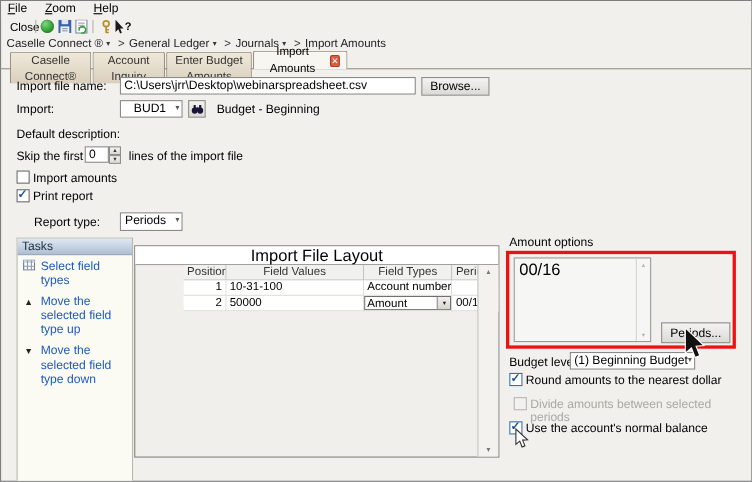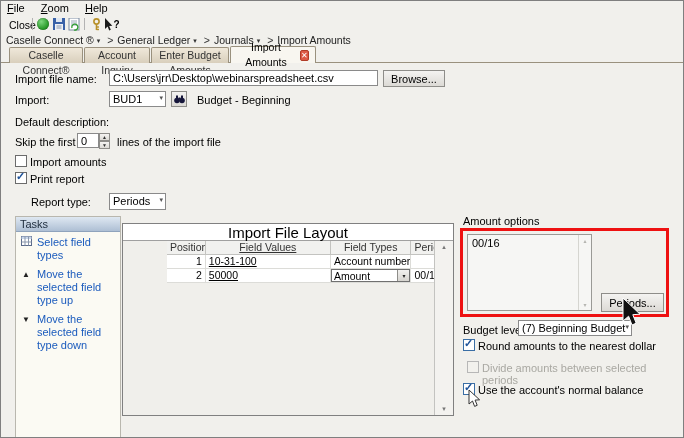--- a/index.html
+++ b/index.html
@@ -19,61 +19,61 @@
   .tb-sep { top:2px; width:1px; height:12px; background:#b3b3b3; }
   .tb-icon { top:1px; width:14px; height:14px; display:flex; align-items:center; justify-content:center; }
   .green-ball { width:12px; height:12px; border-radius:50%; background:radial-gradient(circle at 35% 30%, #7fd87f, #2f9e2f 60%, #136e13); box-shadow:inset 0 0 1px #0a4a0a; }
   
   #breadcrumb { left:5px; top:33px; height:12px; white-space:nowrap; font-size:10.5px; color:#222; }
   .crumb { display:inline-block; }
   .crumb-caret { display:inline-block; font-size:7px; color:#333; margin:0 3px; vertical-align:1px; }
   .crumb-sep { display:inline-block; margin:0 4px; color:#333; }
   
   #tabstrip { left:0; top:45px; width:100%; height:17px; border-bottom:1px solid #9a917e; }
-  .tab { position:absolute; top:1px; height:16px; line-height:15px; text-align:center; font-size:10.5px;
+  .tab { position:absolute; top:1px; height:29px; line-height:15px; text-align:center; font-size:10.5px;
          background:linear-gradient(#efe8da,#d9cfbc); border:1px solid #9a917e; border-bottom:none;
          border-radius:2px 2px 0 0; color:#333; padding:0 6px; }
   .tab.active { background:#f8f6f0; height:17px; top:0; z-index:2; color:#000; display:flex; align-items:center; gap:5px; justify-content:center; }
   .tab-x { display:inline-block; width:11px; height:11px; line-height:10px; background:#dd5a46; border:1px solid #b03c28; border-radius:2px; color:#fff; font-size:8px; text-align:center; }
   
   .lbl { font-size:11px; color:#000; white-space:nowrap; }
   .txt { background:#fff; border:1px solid #8a8a8a; font-size:11px; padding:1px 3px; line-height:13px; white-space:nowrap; overflow:hidden; }
   .btn { background:linear-gradient(#f4f3f1,#dcdad5); border:1px solid #8e8d89; font-size:11px; text-align:center; }
-  .combo { background:#fff; border:1px solid #8a8a8a; font-size:11px; padding:1px 14px 1px 3px; white-space:nowrap; overflow:hidden; }
+  .combo { background:#fff; border:1px solid #8a8a8a; font-size:11px; padding:1px 14px 1px 3px; white-space:nowrap; overflow:hidden;text-align:right; }
   .combo .chev { position:absolute; right:2px; top:2px; font-size:7px; color:#555; }
   .cb { width:12px; height:12px; background:#fff; border:1px solid #6b6b6b; position:absolute; }
   .cb .mark { position:absolute; left:0px; top:-3px; font-size:11px; color:#20549a; font-weight:bold; }
   .cb.disabled { border-color:#b7b7b7; background:#f2f1ed; }
   .cb-label { position:absolute; font-size:11px; }
   .cb-label.disabled { color:#a9a8a2; }
   .spin { width:11px; height:15px; display:flex; flex-direction:column; }
   .spin span { flex:1; background:linear-gradient(#f5f4f2,#dcdad5); border:1px solid #8e8d89; font-size:5px; line-height:6px; text-align:center; color:#333; }
   
   #tasks { left:14px; top:215px; width:106px; height:229px; background:#fbfaf3; border:1px solid #b9b7ae; }
   #tasks-header { height:15px; background:linear-gradient(#dfe8f2,#aebfd4); border-bottom:1px solid #8fa3bc; padding:1px 4px; font-size:11px; color:#1e2c3c; }
   .task-item { display:flex; gap:5px; padding:4px 2px 2px 4px; color:#1b5bbd; font-size:11px; line-height:13px; }
   .task-ico { width:12px; flex:0 0 12px; text-align:center; font-size:8px; color:#222; }
   
   #ftable { left:121px; top:222px; width:332px; height:193px; background:#f0efeb; border:1px solid #808080; }
   #ftable-title { height:17px; text-align:center; font-size:15px; background:#fff; border-bottom:1px solid #a0a0a0; line-height:17px; }
   .trow { display:flex; height:14px;margin-left:44px; }
   .trow.hdr .cell { background:#f1f1ef; border-right:1px solid #c3c3c0; border-bottom:1px solid #c3c3c0; color:#333; text-align:center; font-size:10.5px; }
   .cell { font-size:10.5px; padding:0 3px; line-height:13px; border-right:1px solid #dcdcd8; border-bottom:1px solid #dcdcd8; background:#fff; white-space:nowrap; overflow:hidden; }
   .c-pos { width:42px; text-align:right; }
-  .c-val { width:137px;text-decoration:underline; }
+  .c-val { width:137px; }
   .c-typ { width:88px; position:relative; }
   .c-per { width:45px; }
   .cell-combo { position:absolute; inset:0; border:1px solid #707070; background:#fff; padding:0 14px 0 2px; font-size:10.5px; line-height:12px; }
   .cell-combo .dd { position:absolute; right:0; top:0; width:12px; height:100%; background:linear-gradient(#f2f1ef,#d6d4cf); border-left:1px solid #8e8d89; font-size:6px; text-align:center; line-height:12px; color:#222; }
   #tscroll { position:absolute; right:0; top:17px; width:19px; bottom:0; background:#f3f2ef; border-left:1px solid #c3c3c0; }
   #tscroll .sarr { position:absolute; left:0; width:100%; text-align:center; font-size:7px; color:#777; }
   
   #redrect { left:459px; top:227px; width:209px; height:89px; border:3px solid #ee1111; z-index:5; }
   #plist { left:466px; top:233px; width:125px; height:77px; background:#f6f6f4; border:1px solid #9a9a96; }
-  #plist .pval { padding:2px 4px; font-size:11px; }
+  #plist .pval { padding:2px 4px; font-size:15px; }
   #plist .lscroll { position:absolute; right:0; top:0; width:13px; height:100%; border-left:1px solid #d5d5d0; }
   #plist .lscroll span { position:absolute; left:0; width:100%; text-align:center; font-size:6px; color:#b5b5b0; }
   .cursor { z-index:9; pointer-events:none; }
 </style>
 </head>
 <body>
 
 <div id="win">
 
   <div id="menubar" class="abs">
@@ -245,21 +245,21 @@
     <div class="lscroll">
       <span style="top:2px;">▴</span>
       <span style="bottom:2px;">▾</span>
     </div>
   </div>
 
   <button class="abs btn" style="left:600px; top:292px; width:63px; height:19px; z-index:6;">Periods...</button>
 
   <span class="abs lbl" style="left:462px; top:323px;">Budget level:</span>
   <div class="abs combo" style="left:517px; top:319px; width:114px; height:16px;">
-    <span>(7) Beginning Budget</span>
+    <span>(1) Beginning Budget</span>
     <span class="chev">▾</span>
   </div>
 
   <span class="abs cb" style="left:462px; top:338px; border-color:#3a6ea5;">
       <span class="mark">✓</span>
     </span>
   <span class="abs cb-label" style="left:477px; top:339px;">Round amounts to the nearest dollar</span>
 
   <span class="abs cb disabled" style="left:466px; top:360px;"></span>
   <span class="abs cb-label disabled" style="left:481px; top:361px;">Divide amounts between selected periods</span>

